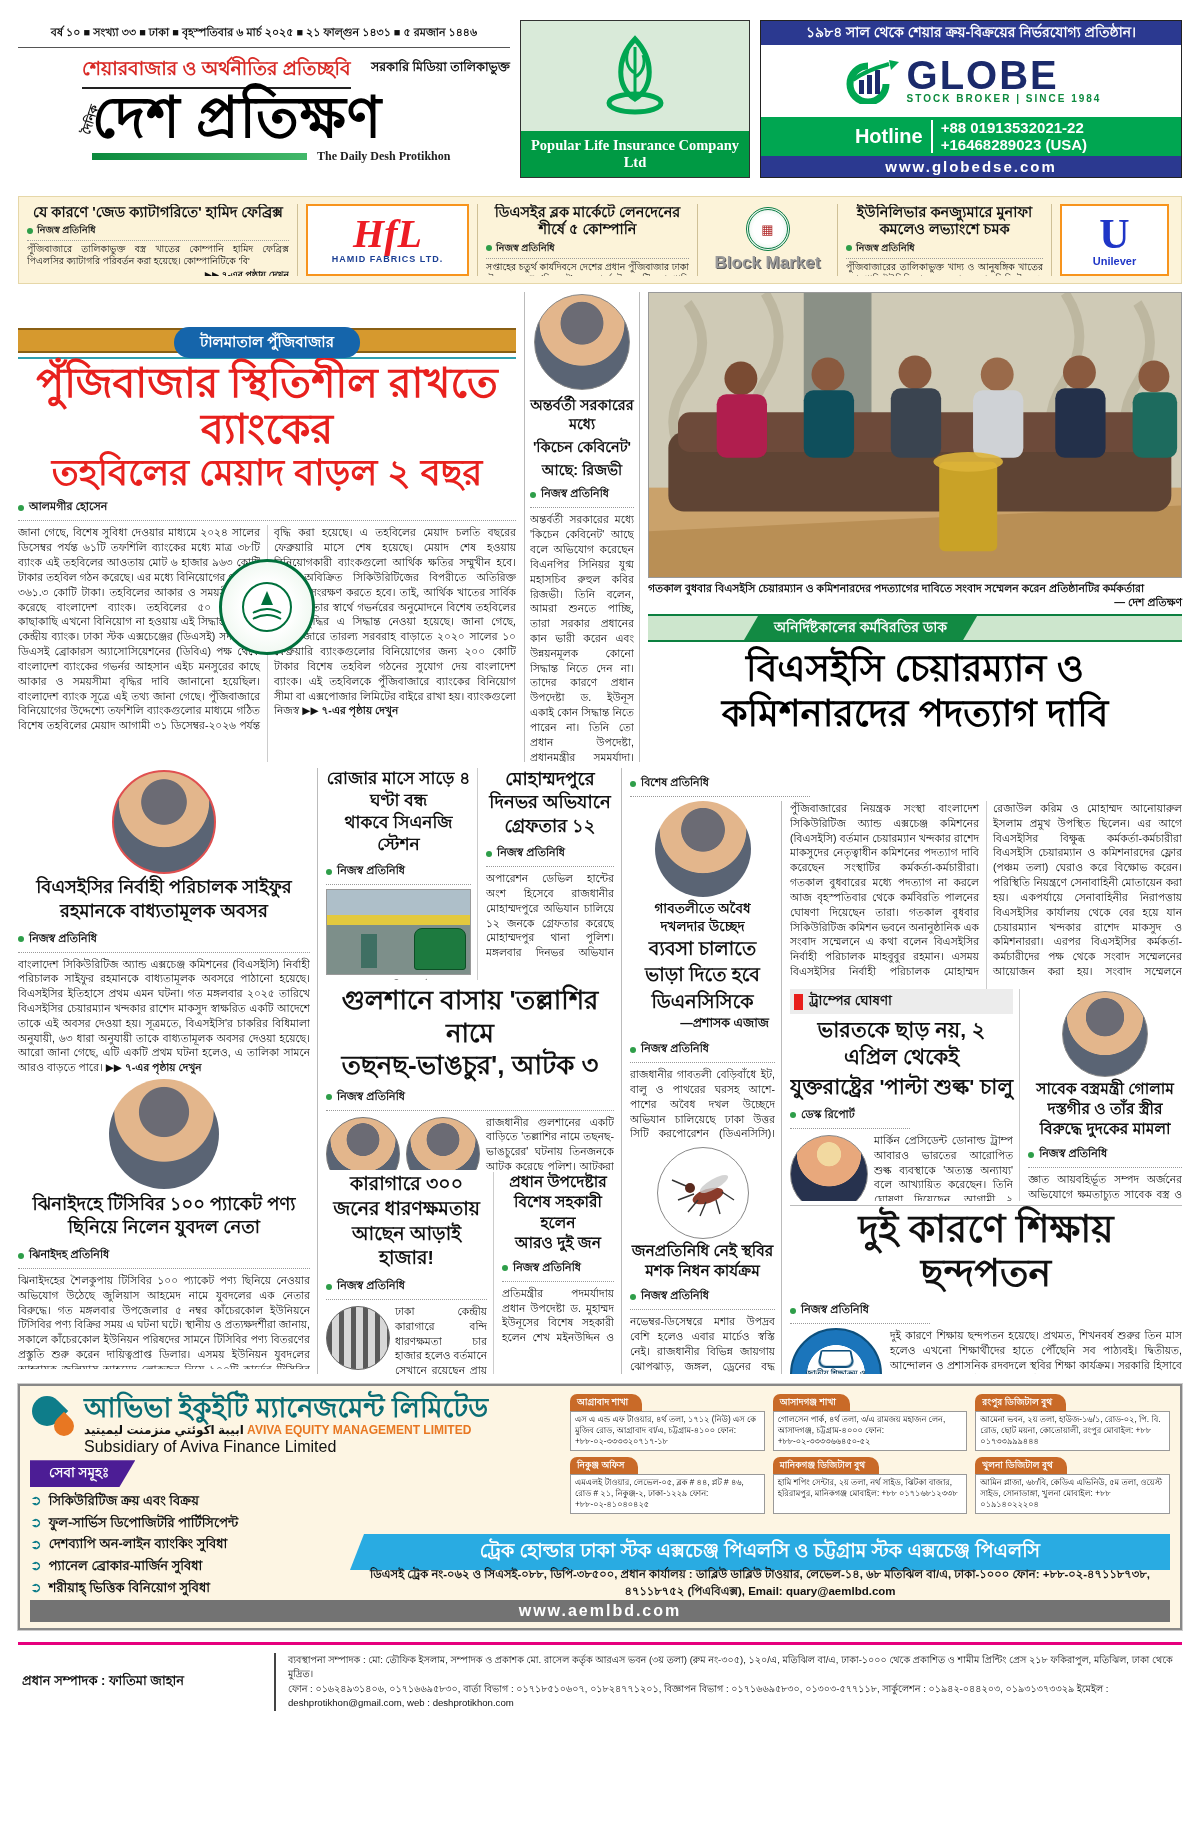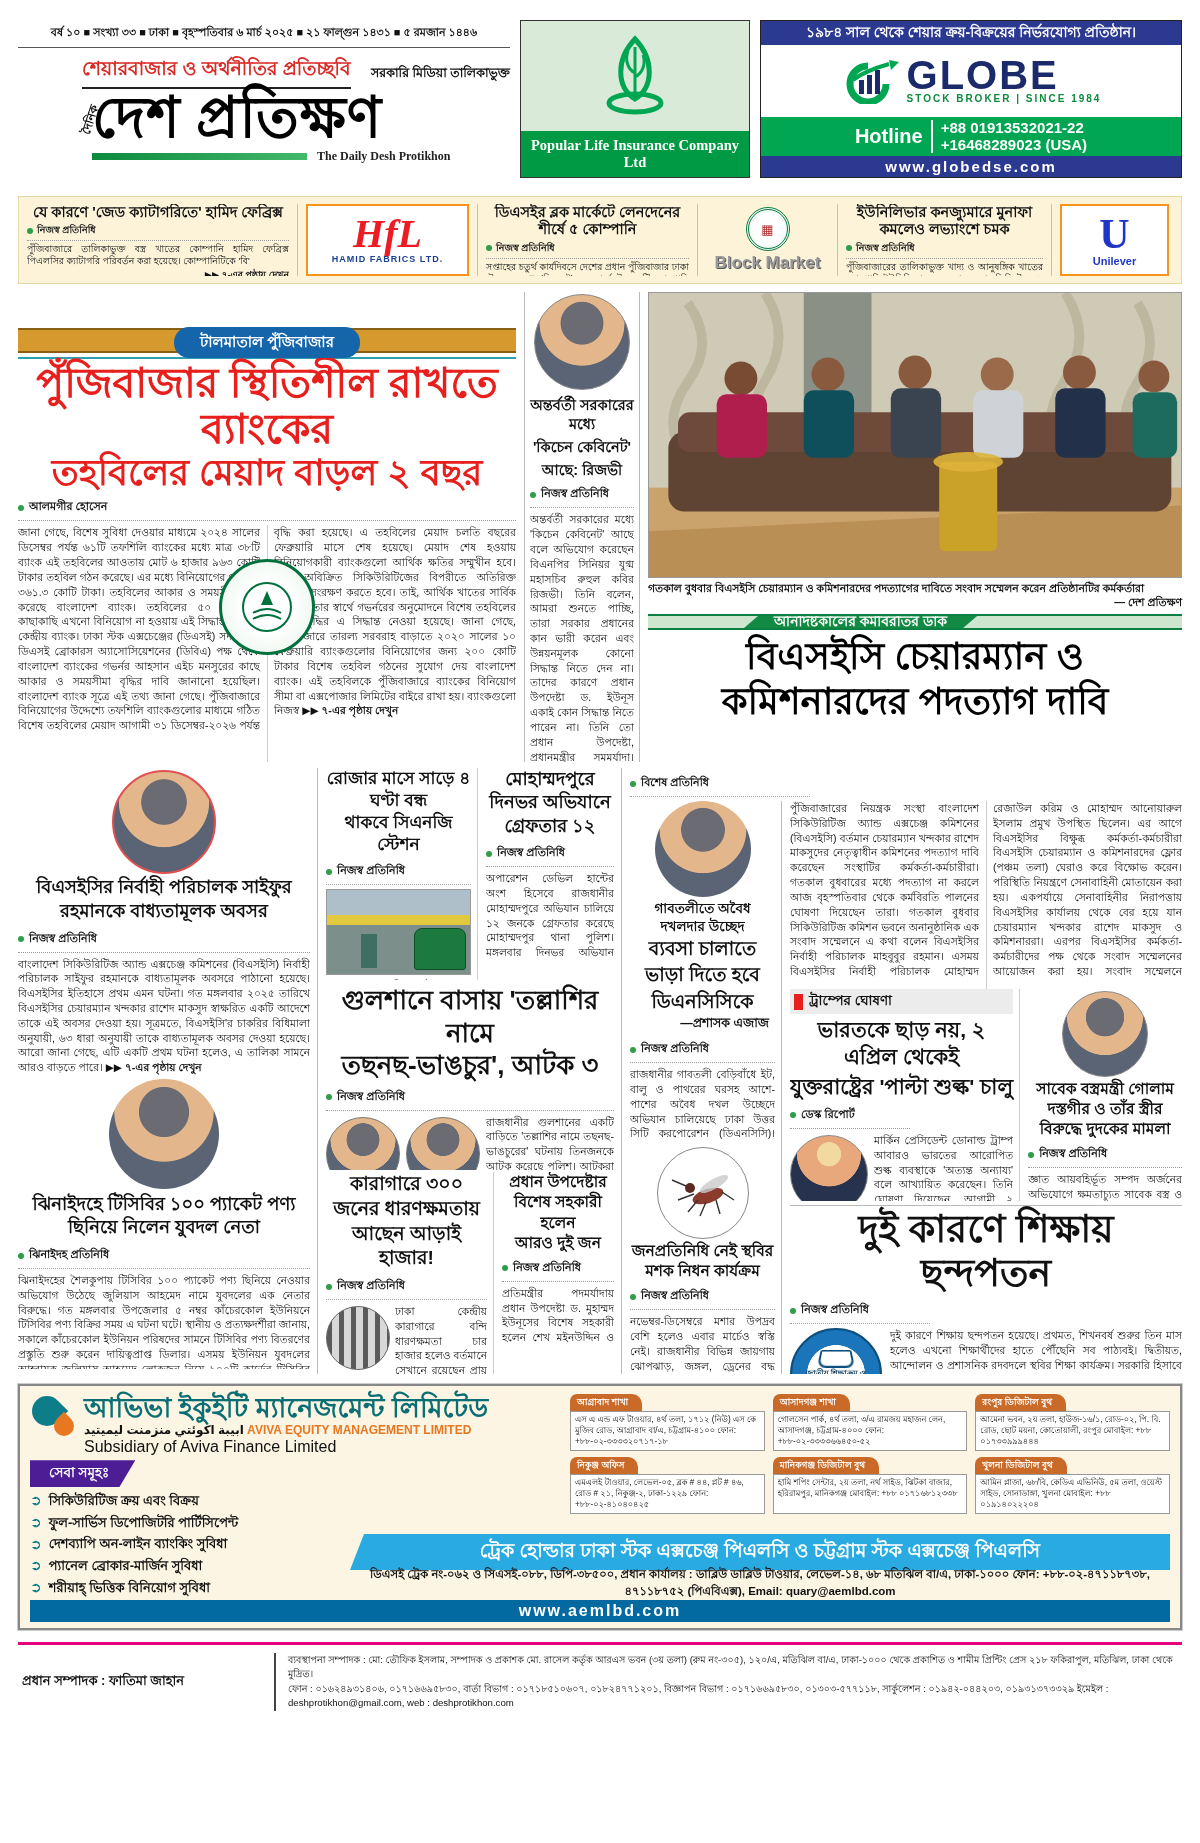--- a/index.html
+++ b/index.html
@@ -10,21 +10,21 @@
     overflow:hidden;
   }
   .page { padding:10px 18px 0 18px; }
 
   
   .header { display:flex; gap:10px; }
   .head-left { width:492px; }
   .dateline { font-size:11px; font-weight:bold; text-align:center; padding:14px 0 4px 0; border-bottom:1px solid #555; }
   .brandwrap { position:relative; padding-top:6px; height:140px; }
   .tagline { color:#d92b27; font-weight:800; font-size:19px; margin-left:64px; display:inline-block; border-bottom:2px solid #222; padding-bottom:1px; }
-  .gov { position:absolute; right:0; top:16px; font-weight:bold; font-size:12.5px; }
+  .gov { position:absolute; right:0; top:10px; font-weight:bold; font-size:12.5px; }
   .daily { position:absolute; left:58px; top:62px; transform:rotate(-72deg); font-size:12px; font-weight:bold; }
   .title-bn { font-family:"Liberation Serif","DejaVu Serif",serif; font-size:57px; font-weight:900; line-height:1.02; margin-left:74px; letter-spacing:1px; color:#000; }
   .underrow { display:flex; align-items:center; gap:10px; margin-left:74px; margin-top:2px; }
   .greenbar { height:7px; width:215px; background:linear-gradient(90deg,#0c8a3e,#43b86a); }
   .eng-title { font-weight:bold; font-size:12px; color:#222; font-family:Liberation Serif, serif; }
 
   .plic-box { width:230px; height:158px; border:1px solid #333; margin-top:10px; background:#d9ead9; display:flex; flex-direction:column; }
   .plic-logo-area { flex:1; display:flex; align-items:center; justify-content:center; }
   .plic-bar { background:#009a44; color:#fff; font-family:"Liberation Serif",serif; font-weight:bold; font-size:14.5px; text-align:center; padding:6px 2px; }
   .globe-box { flex:1; height:158px; margin-top:10px; border:1px solid #222; display:flex; flex-direction:column; }
@@ -72,21 +72,21 @@
 
   .rizvi-col { width:116px; border-left:1px solid #bbb; border-right:1px solid #bbb; padding:0 5px; display:flex; flex-direction:column; overflow:hidden; }
   .headshot { border-radius:50%; background:radial-gradient(circle at 50% 30%, #6b6b74 0 26%, #e3b68c 27% 52%, #5a6474 53% 100%); flex:none; }
   .rizvi-photo { width:96px; height:96px; margin:2px auto; border:1px solid #888; }
   .rizvi-h { font-weight:800; font-size:14.5px; text-align:center; line-height:1.3; margin-top:4px; }
 
   .photo-col { flex:1; display:flex; flex-direction:column; }
   .press-photo { height:286px; border:1px solid #999; overflow:hidden; }
   .caption { font-size:10.8px; font-weight:bold; line-height:1.3; padding:3px 0; }
   .credit { float:right; font-weight:bold; }
-  .green-kicker { position:relative; height:16px; background:#cde6cd; border-top:2px solid #0c8040; border-bottom:2px solid #0c8040; margin-top:2px; }
+  .green-kicker { position:relative; height:28px; background:#cde6cd; border-top:2px solid #0c8040; border-bottom:2px solid #0c8040; margin-top:2px; }
   .green-pill { position:absolute; left:96px; top:0; height:100%; background:#128a43; color:#fff; font-weight:800; font-size:14px; display:flex; align-items:center; padding:0 30px; clip-path:polygon(14px 0,100% 0,calc(100% - 14px) 100%,0 100%); }
   .bsec-h { font-weight:900; font-size:37px; text-align:center; line-height:1.22; color:#000; }
 
   
   .mid-band { display:flex; gap:8px; margin-top:6px; height:606px; }
   .mcol1 { width:300px; border-right:1px solid #bbb; padding-right:7px; overflow:hidden; }
   .round-photo { border-radius:50%; overflow:hidden; }
   .saifur-photo { width:104px; height:104px; margin:2px auto; border:2px solid #e05050; }
   .h-md { font-weight:800; font-size:18px; text-align:center; line-height:1.32; }
   .h-sm { font-weight:800; font-size:15.5px; text-align:center; line-height:1.3; }
@@ -150,21 +150,21 @@
   .av-subsid { font-weight:400; font-size:16px; margin-top:1px; }
   .seba-tab { display:inline-block; background:#4c1d95; color:#fff; font-weight:800; font-size:13.5px; padding:2px 26px 2px 19px; clip-path:polygon(0 0,100% 0,calc(100% - 16px) 100%,0 100%); margin:4px 0 3px 0; }
   .svc { font-size:13px; font-weight:bold; display:flex; gap:7px; align-items:center; line-height:1.55; }
   .svc .arr { color:#0e7d8a; font-size:14px; }
   .branches { flex:1; display:grid; grid-template-columns:1fr 1fr 1fr; gap:6px 8px; align-content:start; }
   .branch { font-size:8.2px; }
   .br-tab { display:inline-block; background:#c96a28; color:#fff; font-weight:bold; font-size:9px; padding:1px 14px 1px 7px; border-radius:7px 10px 0 0; }
   .br-box { border:1px solid #999; background:#fff; padding:2px 4px; line-height:1.35; min-height:40px; }
   .trek-bar { position:absolute; left:330px; right:10px; top:148px; background:#29abe2; color:#fff; font-weight:900; font-size:19px; text-align:center; padding:2px 0; clip-path:polygon(14px 0,100% 0,100% 100%,0 100%); }
   .trek-addr { position:absolute; left:330px; right:10px; top:180px; font-size:11.5px; font-weight:bold; text-align:center; line-height:1.45; }
-  .aem-web { position:absolute; left:10px; right:10px; top:214px; background:#0369a1; color:#fff; font-weight:900; font-size:16px; letter-spacing:2px; text-align:center; padding:2px 0; }
+  .aem-web { position:absolute; left:10px; right:10px; top:214px; background:#737373; color:#fff; font-weight:900; font-size:16px; letter-spacing:2px; text-align:center; padding:2px 0; }
 
   
   .footer { margin-top:12px; border-top:3px solid #e6007e; padding:8px 4px 0 4px; display:flex; gap:12px; }
   .foot-left { width:240px; font-weight:bold; font-size:13px; display:flex; align-items:center; }
   .foot-right { flex:1; border-left:2px solid #444; padding-left:12px; font-size:9.6px; line-height:1.5; }
 
   .press-svg, .cngw { width:100%; height:100%; display:block; }
 </style>
 </head>
 <body>

